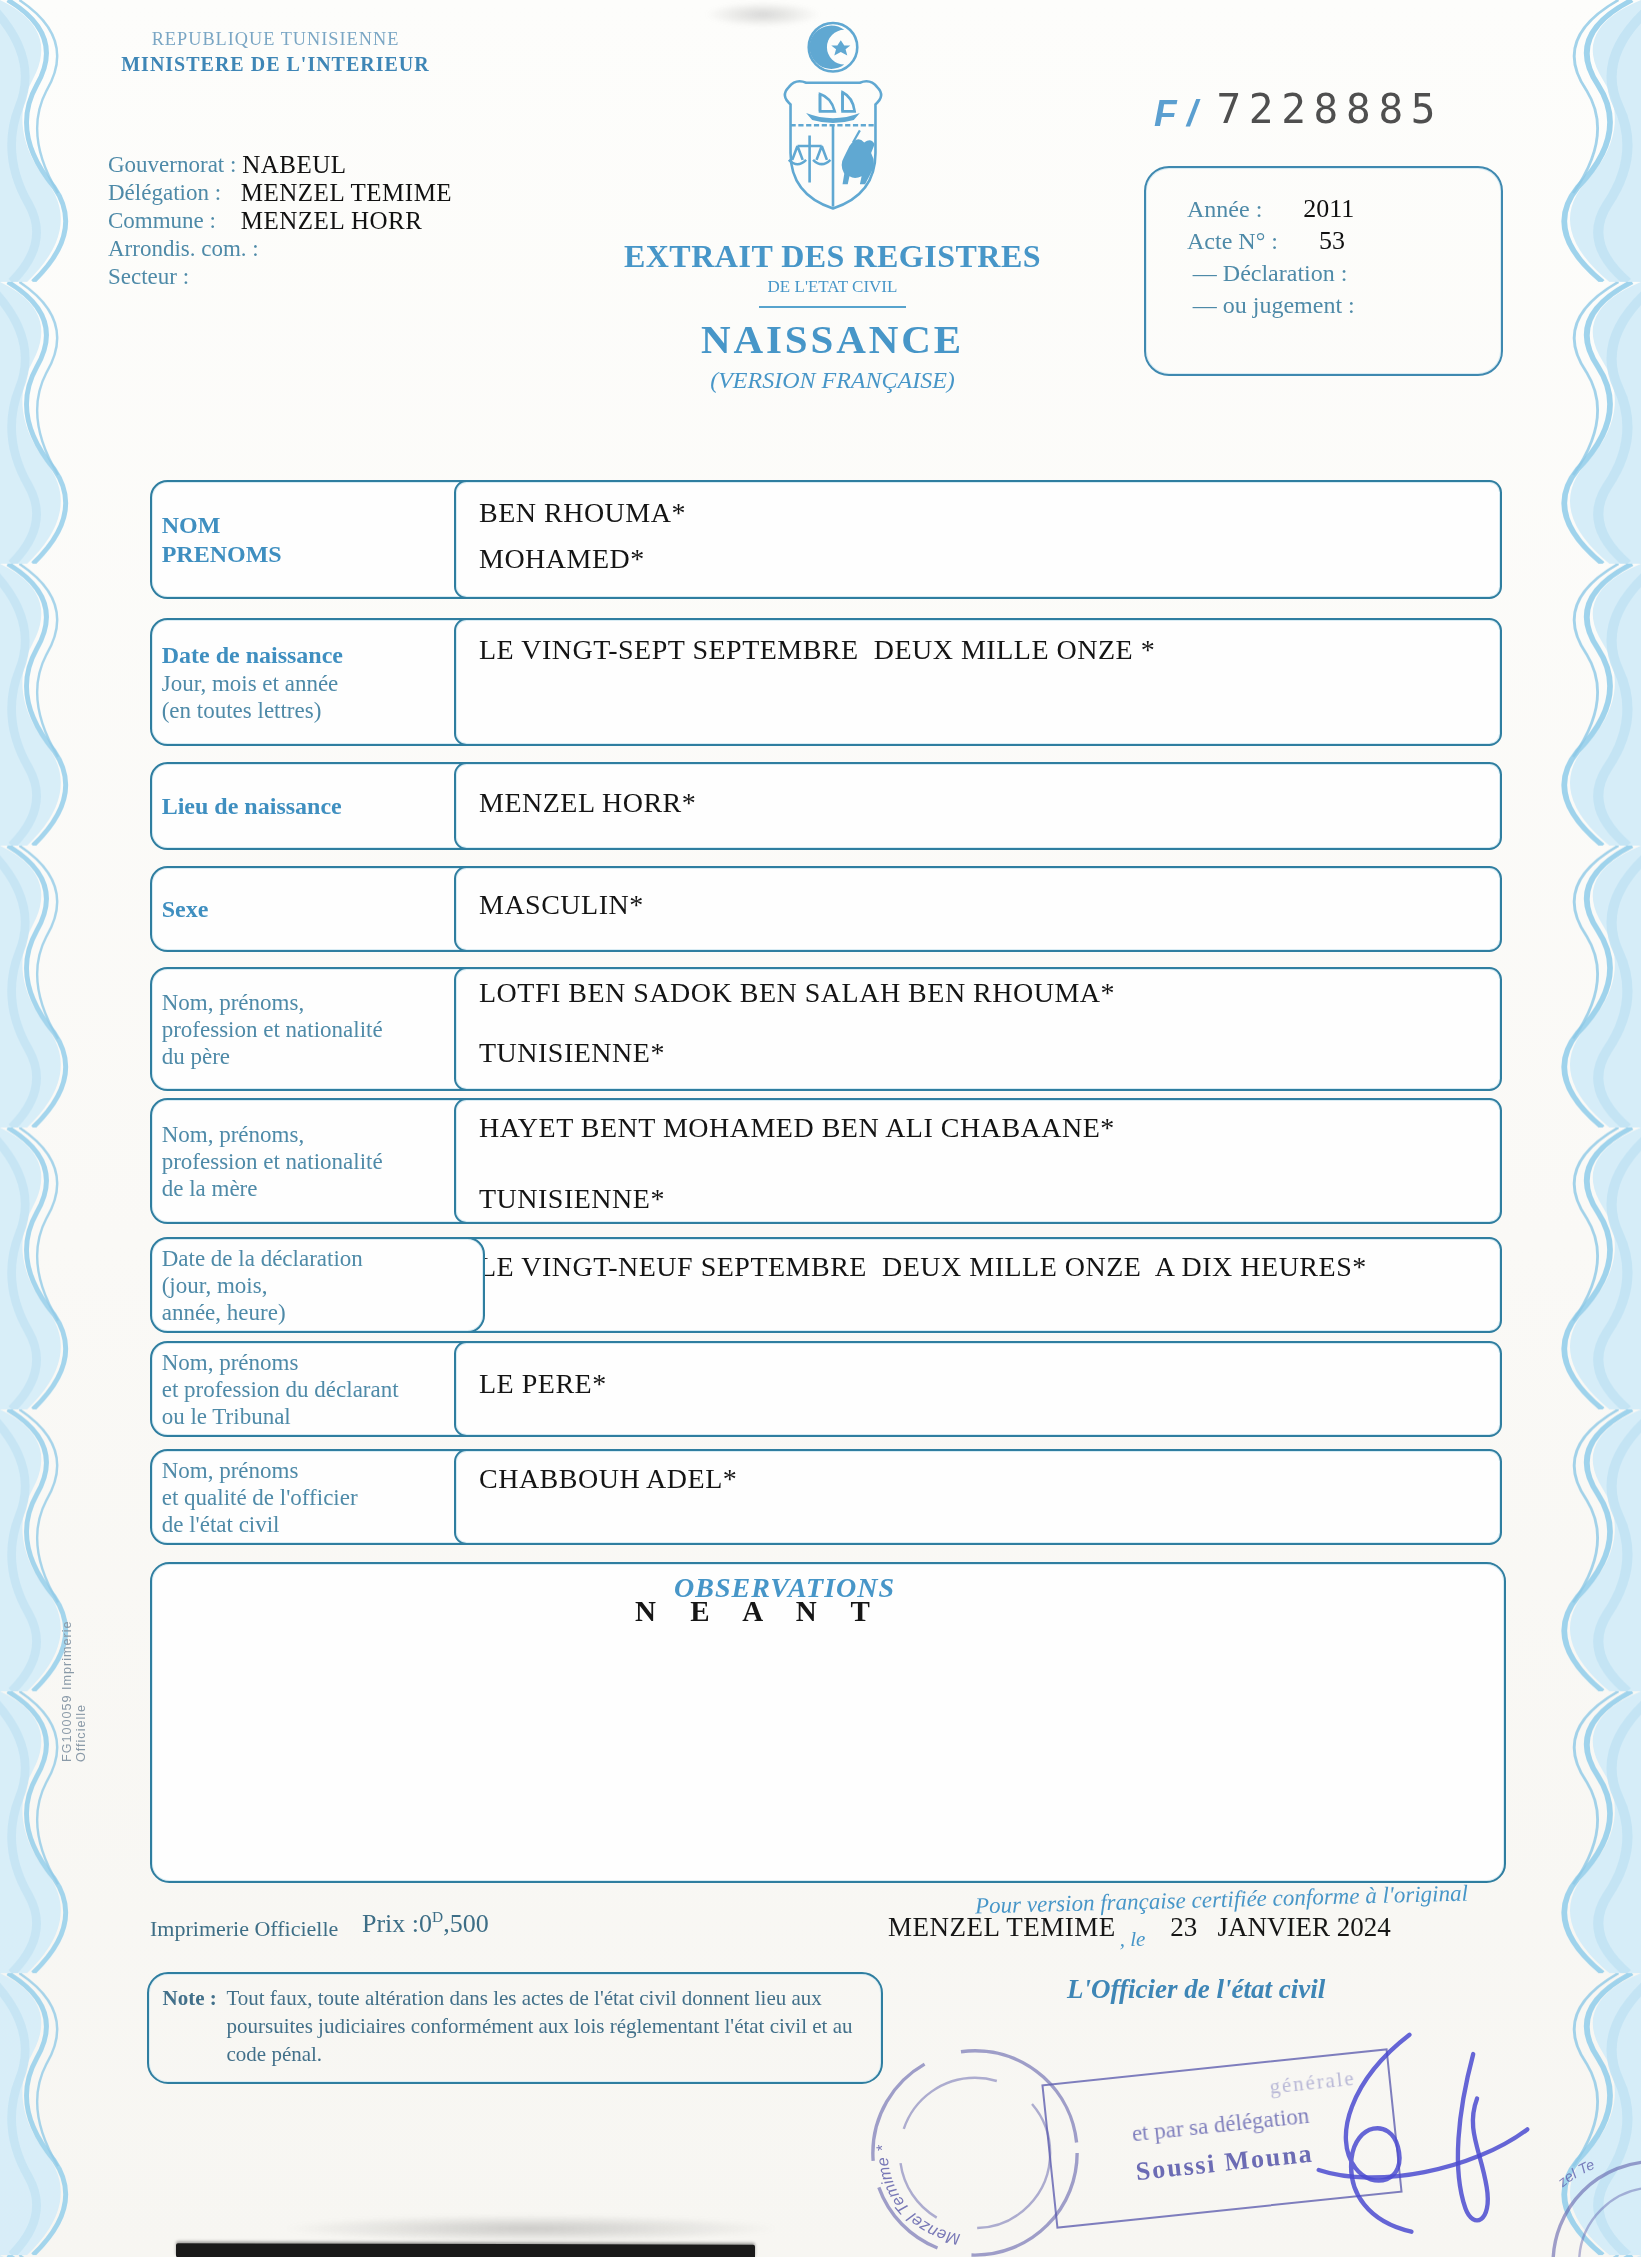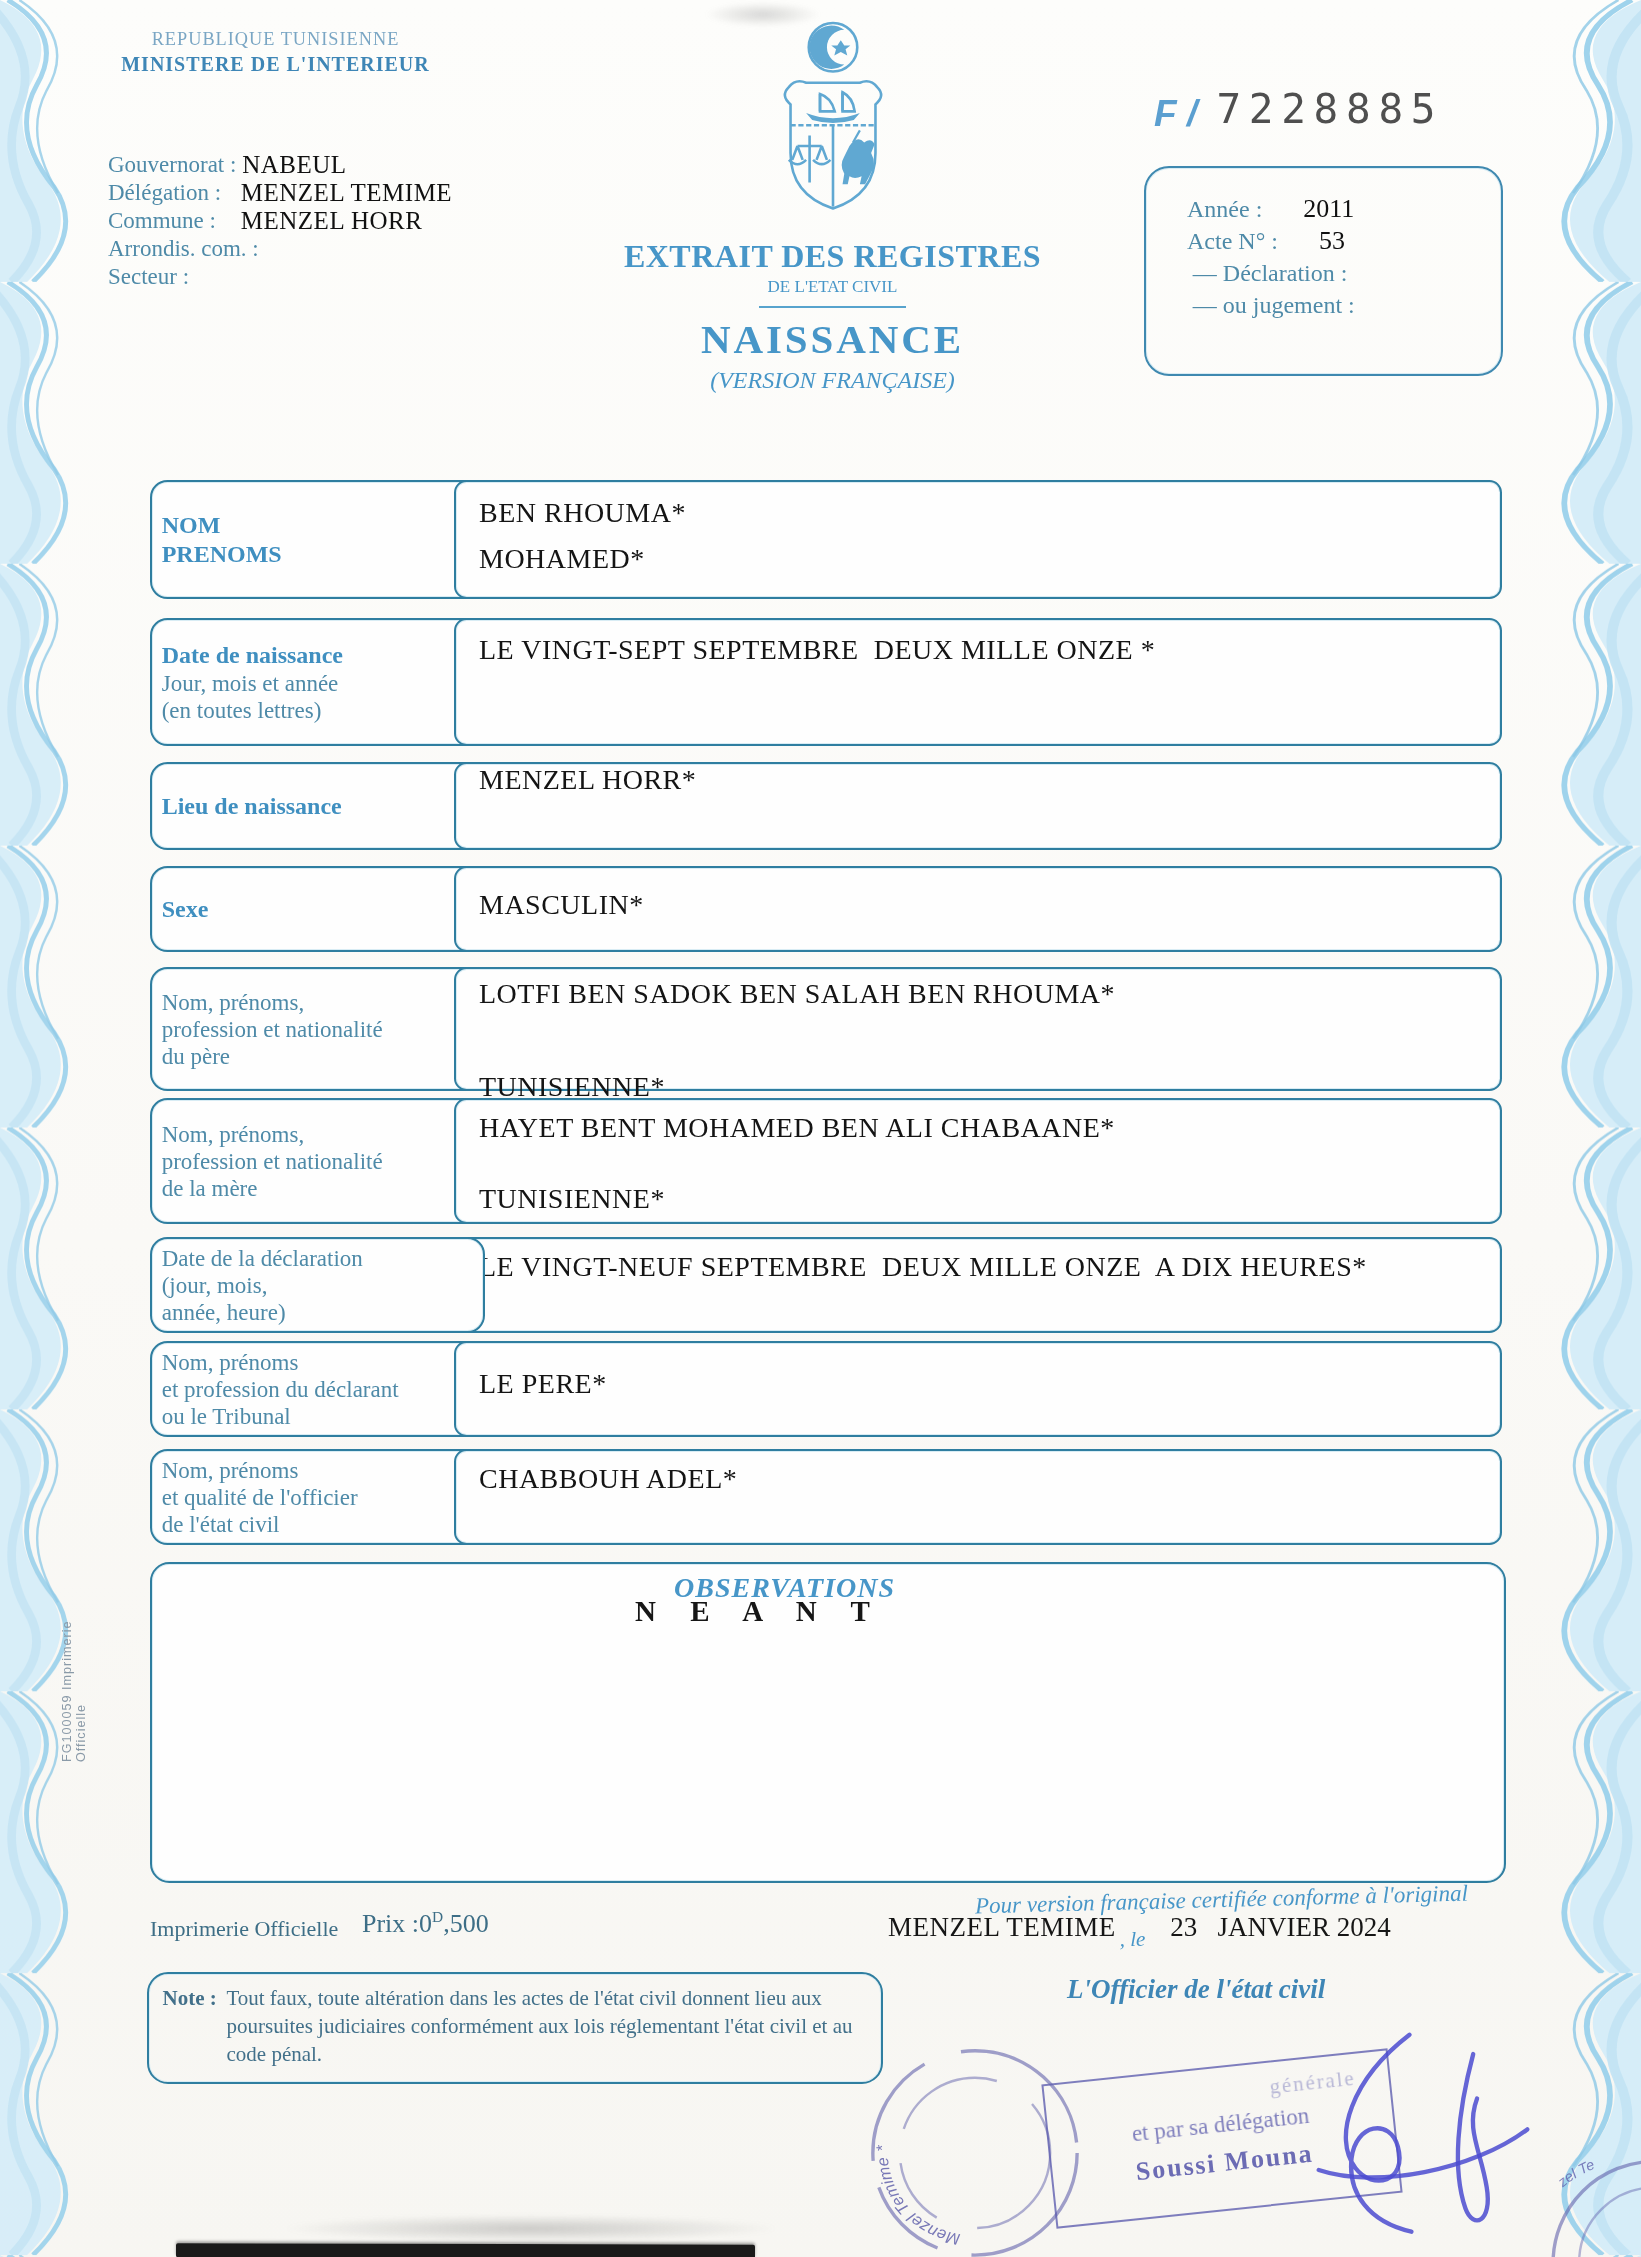--- a/index.html
+++ b/index.html
@@ -202,41 +202,41 @@
     </div>
     <div class="cell val" style="padding-top:13.5px;">
       <span class="vtext">LE VINGT-SEPT SEPTEMBRE  DEUX MILLE ONZE *</span>
     </div>
   </div>
 
   <div class="row" style="top:762px;height:88px;">
     <div class="cell lbl">
       <span class="ll b">Lieu de naissance</span>
     </div>
-    <div class="cell val" style="">
+    <div class="cell val" style="padding-top:23px;">
       <span class="vtext">MENZEL HORR*</span>
     </div>
   </div>
 
   <div class="row" style="top:866px;height:86px;">
     <div class="cell lbl">
       <span class="ll b">Sexe</span>
     </div>
     <div class="cell val" style="padding-top:21px;">
       <span class="vtext">MASCULIN*</span>
     </div>
   </div>
 
   <div class="row" style="top:967px;height:124px;">
     <div class="cell lbl">
       <span class="ll">Nom, prénoms,</span>
       <span class="ll">profession et nationalité</span>
       <span class="ll">du père</span>
     </div>
-    <div class="cell val" style="padding-top:23px;gap:61px;justify-content:center;">
+    <div class="cell val" style="padding-top:8px;gap:28px;">
       <span class="vtext">LOTFI BEN SADOK BEN SALAH BEN RHOUMA*</span>
       <span class="vtext">TUNISIENNE*</span>
     </div>
   </div>
 
   <div class="row" style="top:1098px;height:126px;">
     <div class="cell lbl">
       <span class="ll">Nom, prénoms,</span>
       <span class="ll">profession et nationalité</span>
       <span class="ll">de la mère</span>

